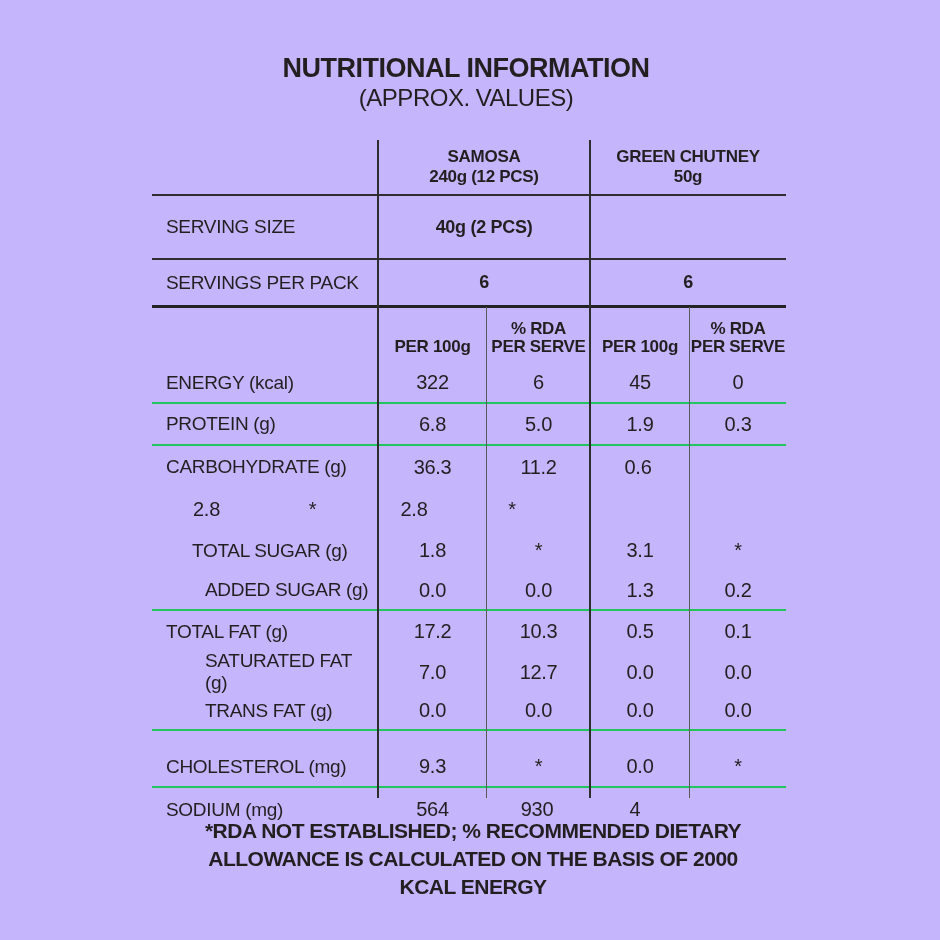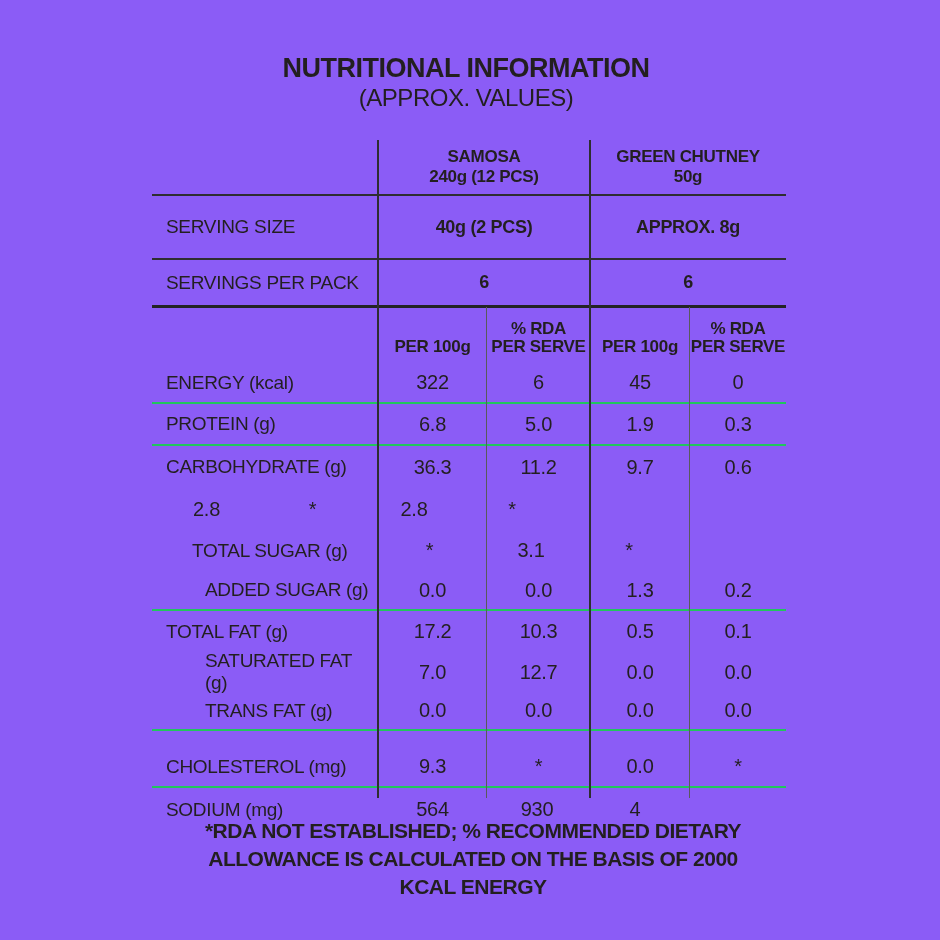--- a/index.html
+++ b/index.html
@@ -1,21 +1,21 @@
 <!DOCTYPE html>
 <html><head>
 <meta charset="utf-8">
 <style>
   * { margin: 0; padding: 0; box-sizing: border-box; }
   html, body { background: #ffffff; }
   .page {
     position: relative;
     width: 940px;
     height: 940px;
-    background: #8b5cf6;
+    background: #c4b5fd;
     font-family: "Liberation Sans", "DejaVu Sans", sans-serif;
     color: #231f20;
     overflow: hidden;
   }
   
   .title-block {
     position: absolute;
     top: 52px; left: 0;
     width: 932px;
     text-align: center;
@@ -114,21 +114,20 @@
       </div>
       <div class="cell group group-chutney">
         <div>GREEN CHUTNEY</div>
         <div>50g</div>
       </div>
     </div>
 
     <div class="row row-serving bb2">
       <div class="cell label-cell">SERVING SIZE</div>
       <div class="cell group-val group-samosa">40g (2 PCS)</div>
-      <div class="cell group-val group-chutney">APPROX. 8g</div>
     </div>
 
     <div class="row row-servings bb3">
       <div class="cell label-cell">SERVINGS PER PACK</div>
       <div class="cell group-val group-samosa">6</div>
       <div class="cell group-val group-chutney">6</div>
     </div>
 
     <div class="row row-subheader">
       <div class="cell label-cell"></div>
@@ -165,33 +164,33 @@
       <div class="cell val v1">6.8</div>
       <div class="cell val v2">5.0</div>
       <div class="cell val v3">1.9</div>
       <div class="cell val v4">0.3</div>
     </div>
 
     <div class="row row-carbohydrate">
       <div class="cell label-cell">CARBOHYDRATE (g)</div>
       <div class="cell val v1">36.3</div>
       <div class="cell val v2">11.2</div>
-      <div class="cell val v3">9.7</div>
       <div class="cell val v4">0.6</div>
     </div>
 
     <div class="row row-dietary-fibre">
       <div class="cell val v1">2.8</div>
       <div class="cell val v2">*</div>
       <div class="cell val v3">2.8</div>
       <div class="cell val v4">*</div>
     </div>
 
     <div class="row row-total-sugar">
       <div class="cell label-cell indent-1">TOTAL SUGAR (g)</div>
+      <div class="cell val v1">1.8</div>
       <div class="cell val v2">*</div>
       <div class="cell val v3">3.1</div>
       <div class="cell val v4">*</div>
     </div>
 
     <div class="row row-added-sugar bb2g">
       <div class="cell label-cell indent-2">ADDED SUGAR (g)</div>
       <div class="cell val v1">0.0</div>
       <div class="cell val v2">0.0</div>
       <div class="cell val v3">1.3</div>

